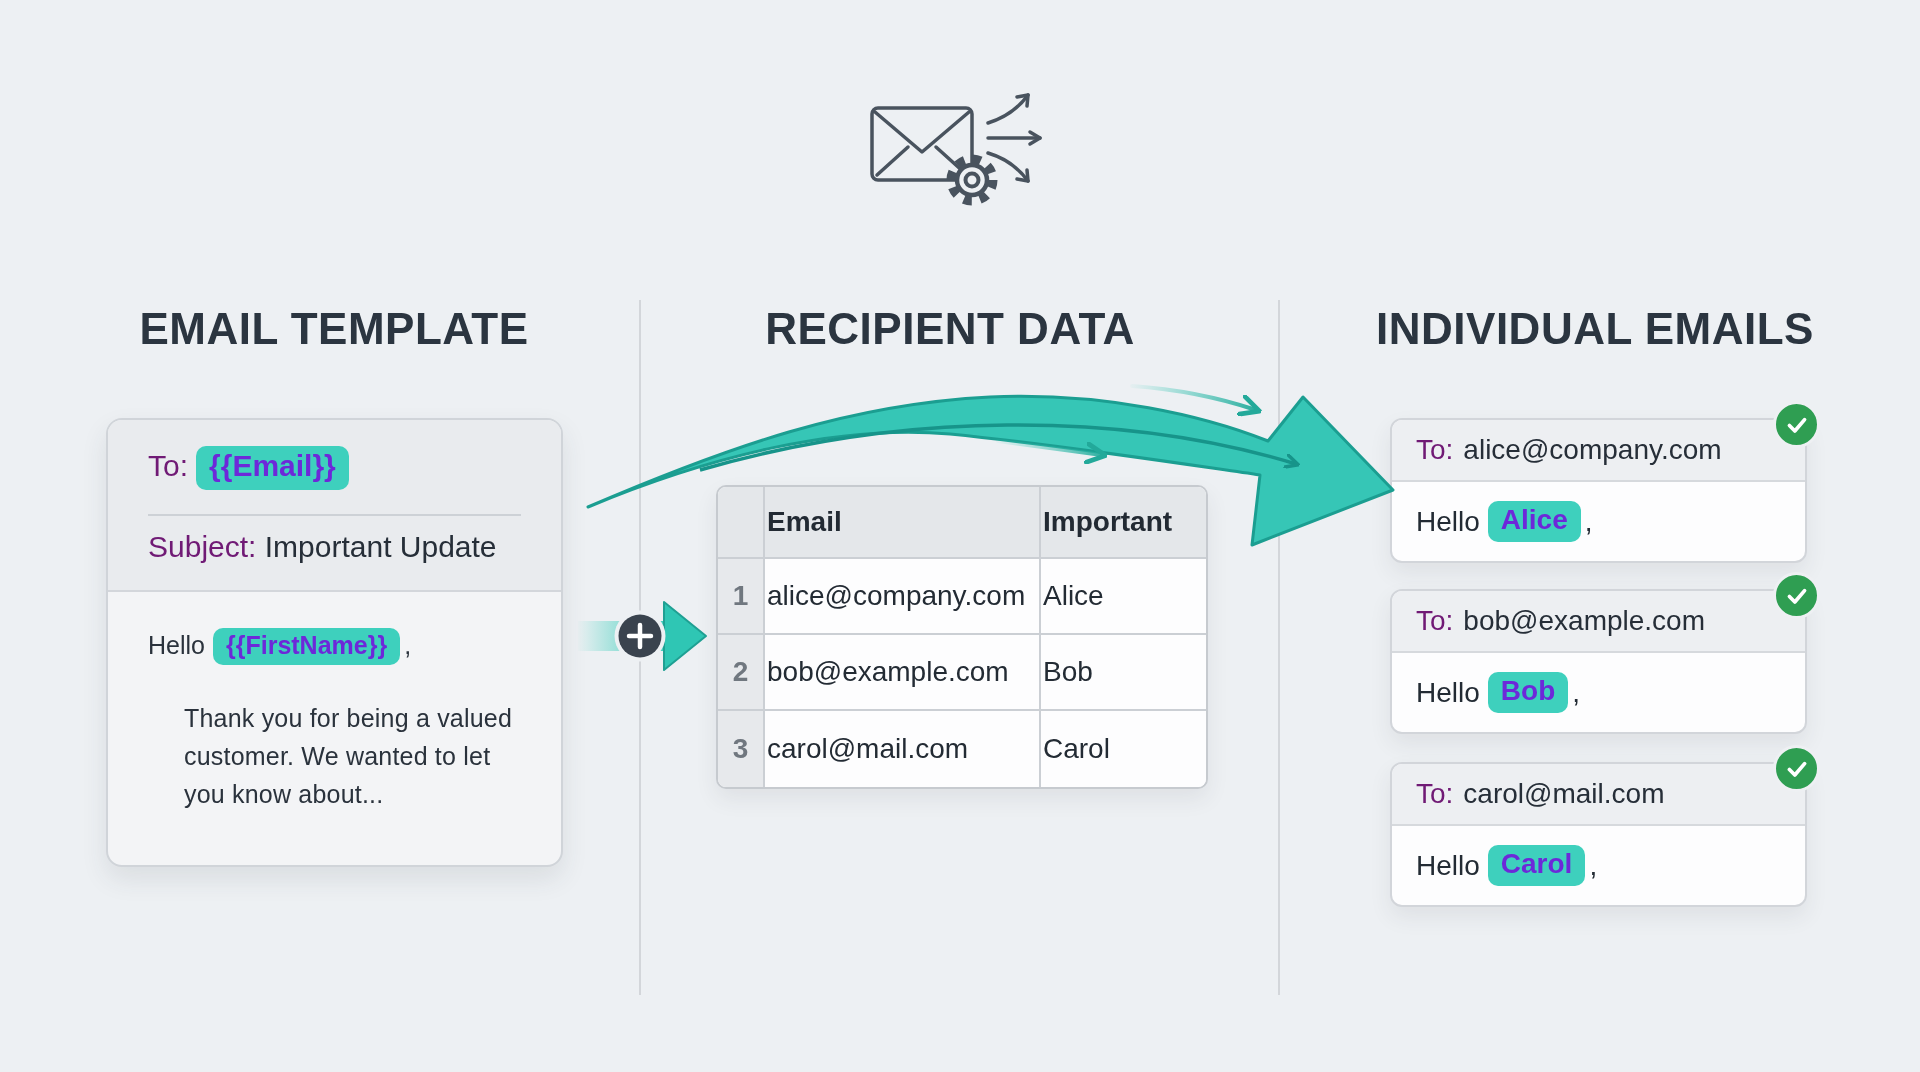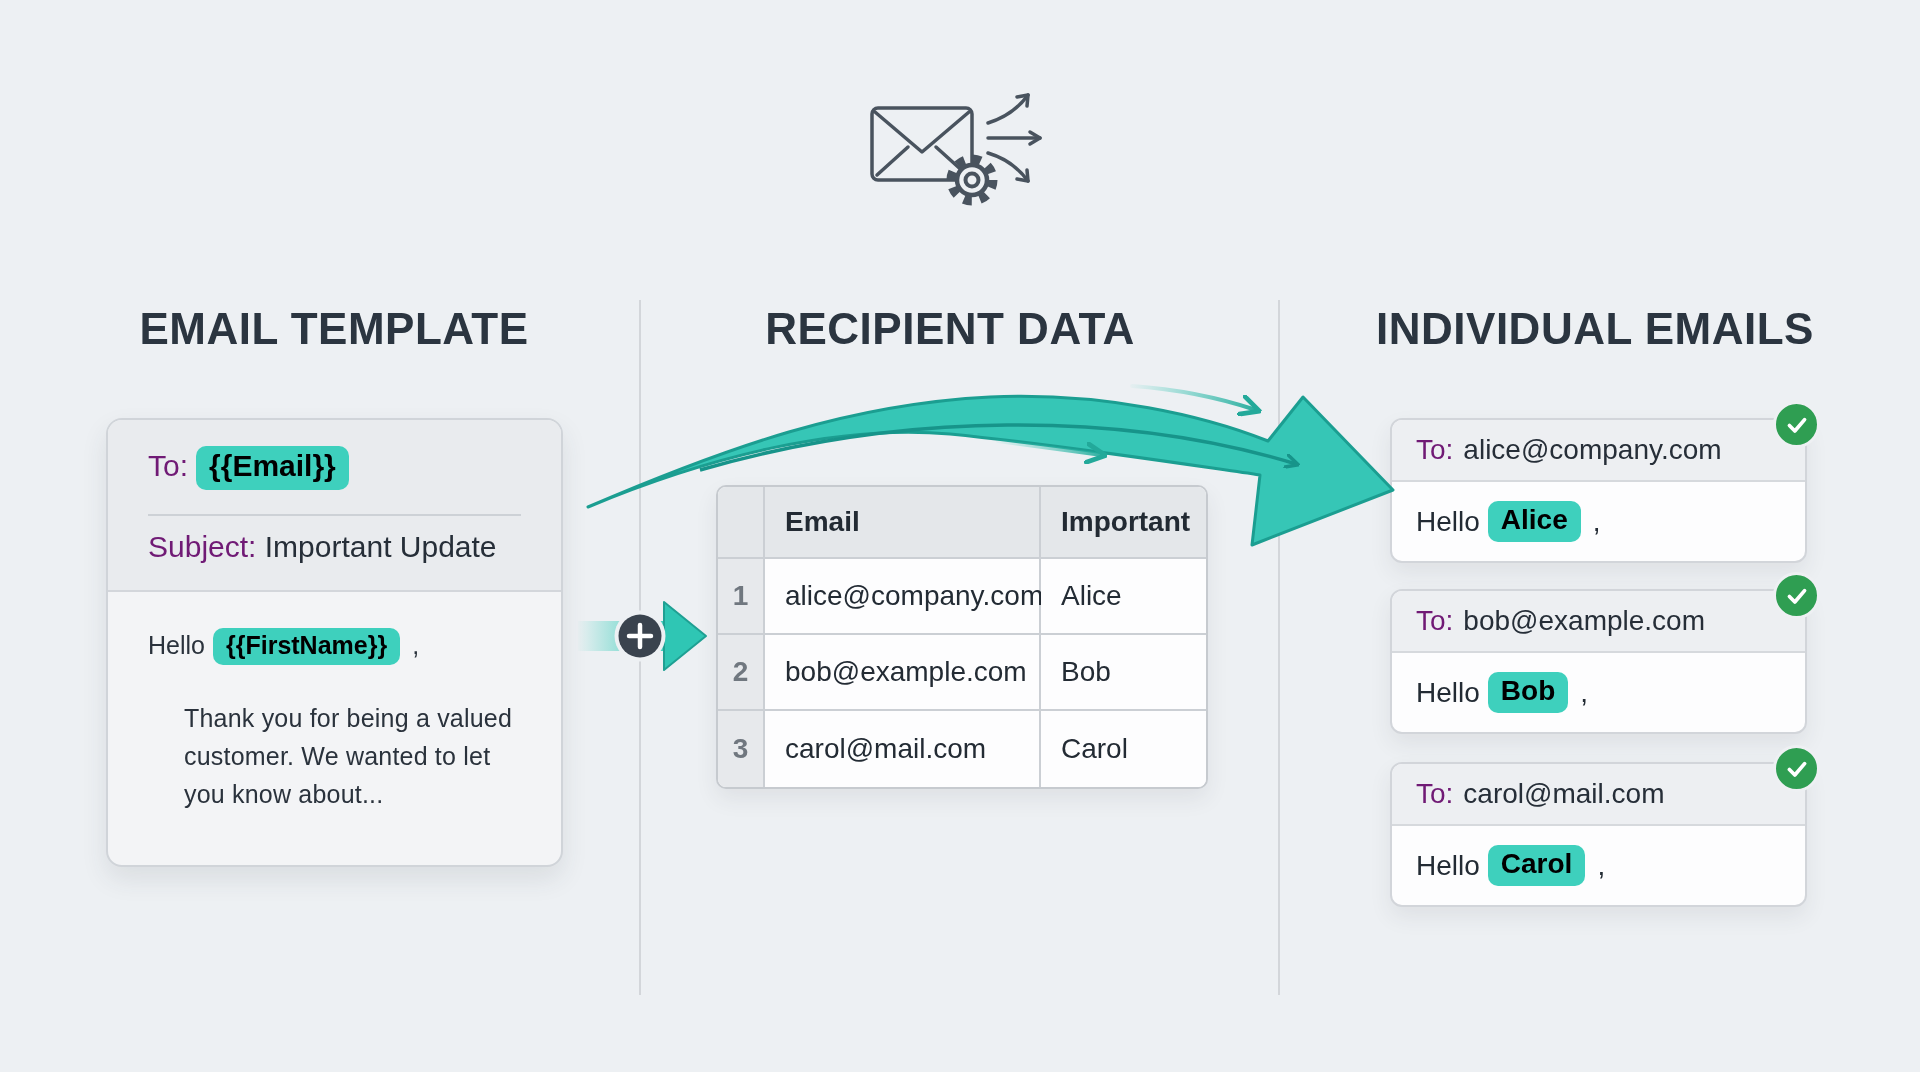--- a/index.html
+++ b/index.html
@@ -40,44 +40,44 @@
   }
   .template-header {
     background: #e9ebee; border-radius: 14px 14px 0 0;
     border-bottom: 2px solid #d3d6db; padding: 26px 40px 0 40px;
   }
   .template-to-line { padding-bottom: 24px; border-bottom: 2px solid #cdd1d6; font-size: 30px; }
   .template-subject-line { padding: 14px 0 26px 0; font-size: 30px; }
   .label-muted { color: #701a75; }
   .value-dark { color: #262e38; }
   .chip {
-    display: inline-block; background: #3ed0bd; color: #000000;
+    display: inline-block; background: #3ed0bd; color: #6d28d9;
     font-weight: 700; border-radius: 10px; padding: 3px 13px 6px 13px;
-    margin: 0 12px 0 8px; line-height: 1.15;
+    margin: 0 4px 0 8px; line-height: 1.15;
   }
   .template-body { padding: 36px 40px; font-size: 25px; color: #2a323c; }
   .greeting { margin-bottom: 34px; }
   .template-paragraph { line-height: 1.52; letter-spacing: 0.2px; margin-left: 36px; }
 
   
   .recipient-table {
     position: absolute; left: 716px; top: 485px; z-index: 2;
     display: grid; grid-template-columns: 47px 276px 165px;
     grid-template-rows: 72px 76px 76px 76px;
     border: 2px solid #c6cacf; border-radius: 10px; overflow: hidden;
     background: #fdfdfe; box-shadow: 0 10px 22px rgba(45,55,65,0.08);
   }
   .cell { border-right: 2px solid #cbcfd4; border-bottom: 2px solid #cbcfd4;
           display: flex; align-items: center; font-size: 28px; }
   .cell.last-col { border-right: none; }
   .cell.last-row { border-bottom: none; }
   .cell.head { background: #e4e7ea; font-weight: 700; color: #222a33; }
   .cell.rownum { background: #e7e9ec; color: #70777f; font-weight: 700; justify-content: center; }
   .cell.data { background: #fdfdfe; color: #232b34; }
-  .cell.pad { padding-left: 20px; }
+  .cell.pad { padding-left: 2px; }
 
   
   .email-card {
     position: absolute; left: 1390px; width: 417px; height: 145px;
     background: #fdfdfe; border: 2px solid #d2d5da; border-radius: 12px;
     box-shadow: 0 10px 22px rgba(45,55,65,0.08); z-index: 3;
   }
   .email-card.c1 { top: 418px; }
   .email-card.c2 { top: 589px; }
   .email-card.c3 { top: 762px; }

